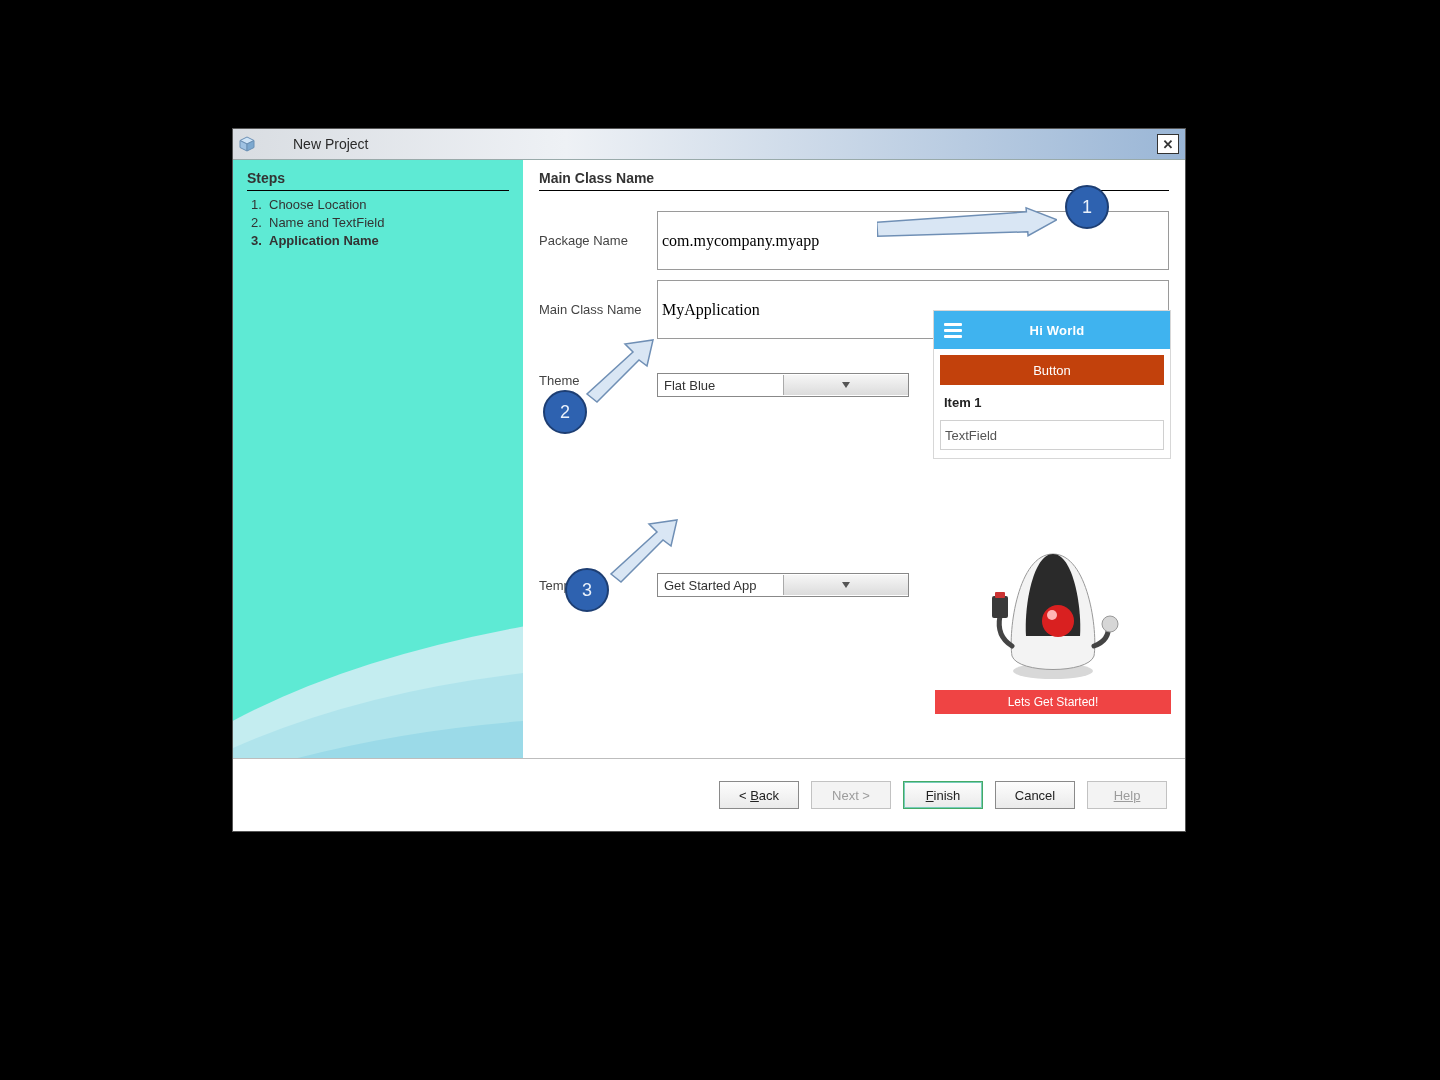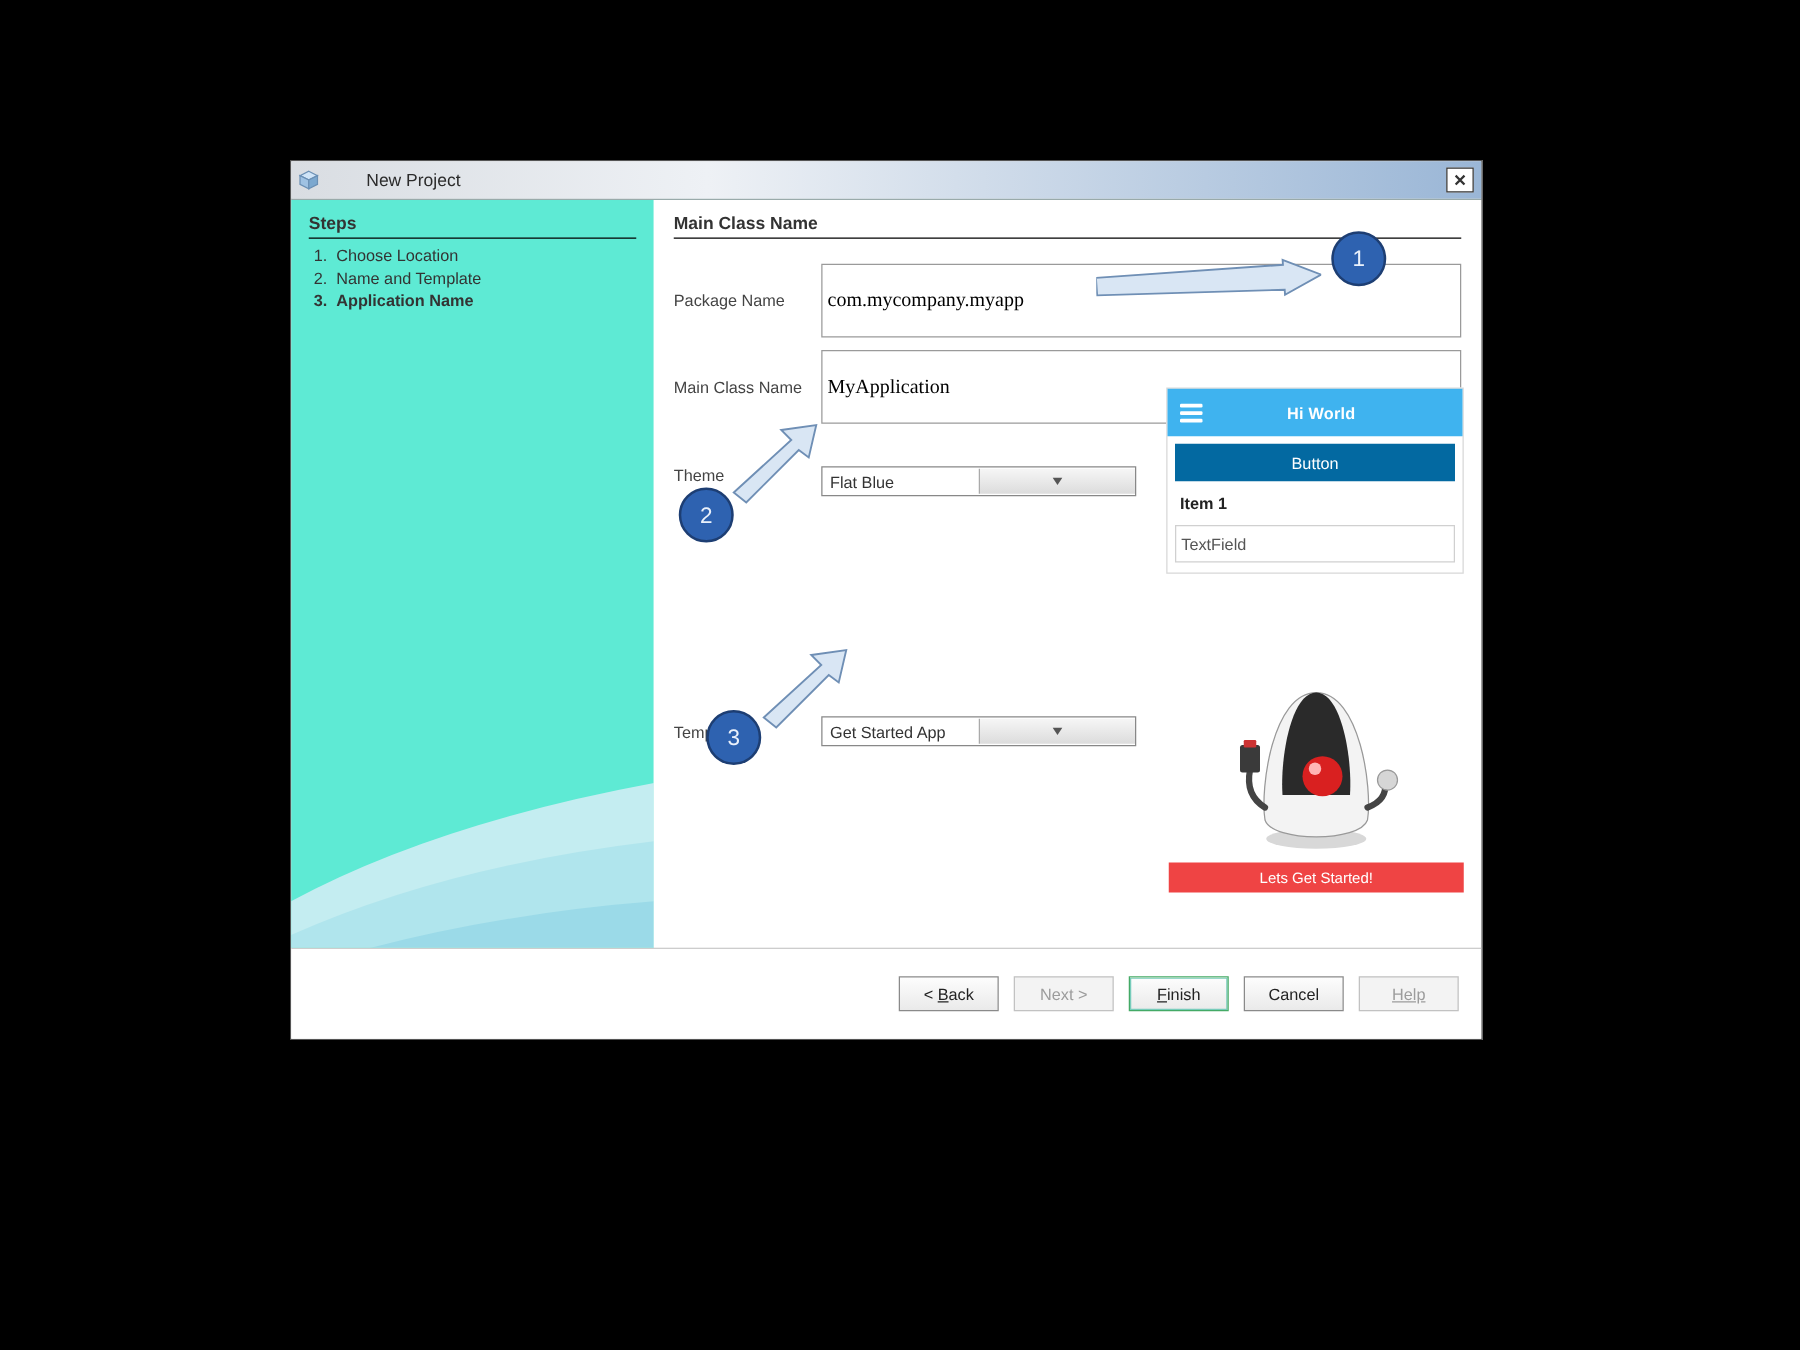--- a/index.html
+++ b/index.html
@@ -26,21 +26,21 @@
   .row-spaced{margin-top:34px;align-items:flex-start;}
   .combo{width:250px;height:22px;border:1px solid #888;display:flex;align-items:center;background:#fff;}
   .combo span{flex:1;padding:0 6px;font-size:13px;}
   .combo .arrow{width:18px;height:20px;border-left:1px solid #aaa;background:linear-gradient(#f6f6f6,#dcdcdc);display:flex;align-items:center;justify-content:center;}
   .combo .arrow svg{display:block}
   .preview-theme{position:absolute;right:14px;top:150px;width:236px;border:1px solid #d7d7d7;background:#fff;}
   .preview-theme .hdr{height:38px;background:#3fb3ef;display:flex;align-items:center;color:#fff;font-size:14px;}
   .preview-theme .hdr .burger{width:38px;display:flex;flex-direction:column;gap:3px;align-items:center;justify-content:center;}
   .preview-theme .hdr .burger span{display:block;width:18px;height:3px;background:#fff;border-radius:1px;}
   .preview-theme .hdr .t{flex:1;text-align:center;font-weight:bold;padding-right:28px;font-size:13px;letter-spacing:.2px}
-  .preview-theme .btn{margin:6px 6px 0 6px;height:30px;background:#0369a1;color:#fff;display:flex;align-items:center;justify-content:center;font-size:13px;}
+  .preview-theme .btn{margin:6px 6px 0 6px;height:30px;background:#c2410c;color:#fff;display:flex;align-items:center;justify-content:center;font-size:13px;}
   .preview-theme .item{padding:10px 10px;font-weight:bold;color:#222;font-size:13px;}
   .preview-theme .tf{margin:0 6px 8px 6px;height:28px;border:1px solid #d0d0d0;display:flex;align-items:center;padding:0 4px;color:#555;font-size:13px;}
   .preview-template{position:absolute;right:14px;top:372px;width:236px;height:190px;background:#fff;}
   .preview-template .img{height:158px;display:flex;align-items:center;justify-content:center;background:#fff;}
   .preview-template .bar{height:24px;background:#ef4444;color:#fff;display:flex;align-items:center;justify-content:center;font-size:12px;}
   .footer{height:72px;border-top:1px solid #bdbdbd;background:#fff;display:flex;align-items:center;justify-content:flex-end;padding:0 18px;gap:12px;}
   .btnf{min-width:78px;height:26px;border:1px solid #8a8a8a;background:linear-gradient(#fdfdfd,#eaeaea);font-size:13px;display:flex;align-items:center;justify-content:center;color:#222;}
   .btnf.disabled{color:#9c9c9c;border-color:#c2c2c2;background:#f3f3f3;}
   .btnf.default{border:1px solid #4a6;box-shadow:0 0 0 1px #7cb inset;}
   .u{text-decoration:underline;}
@@ -65,21 +65,21 @@
     <span class="close">
       <span>✕</span>
     </span>
   </div>
 
   <div class="body">
     <div class="sidebar">
       <h3>Steps</h3>
       <ol class="steps">
         <li><span class="num">1.</span><span>Choose Location</span></li>
-        <li><span class="num">2.</span><span>Name and Template</span></li>
+        <li><span class="num">2.</span><span>Name and TextField</span></li>
         <li class="active"><span class="num">3.</span><span>Application Name</span></li>
       </ol>
       <svg class="swoosh" viewBox="0 0 360 220">
         <path d="M-20,180 Q120,80 380,40 L380,260 L-20,260 Z" fill="#d6eef6"></path>
         <path d="M-20,200 Q140,110 380,90 L380,260 L-20,260 Z" fill="#bfe4f1"></path>
         <path d="M-20,220 Q160,150 380,140 L380,260 L-20,260 Z" fill="#a6d8ec"></path>
       </svg>
     </div>
 
     <div class="main">

